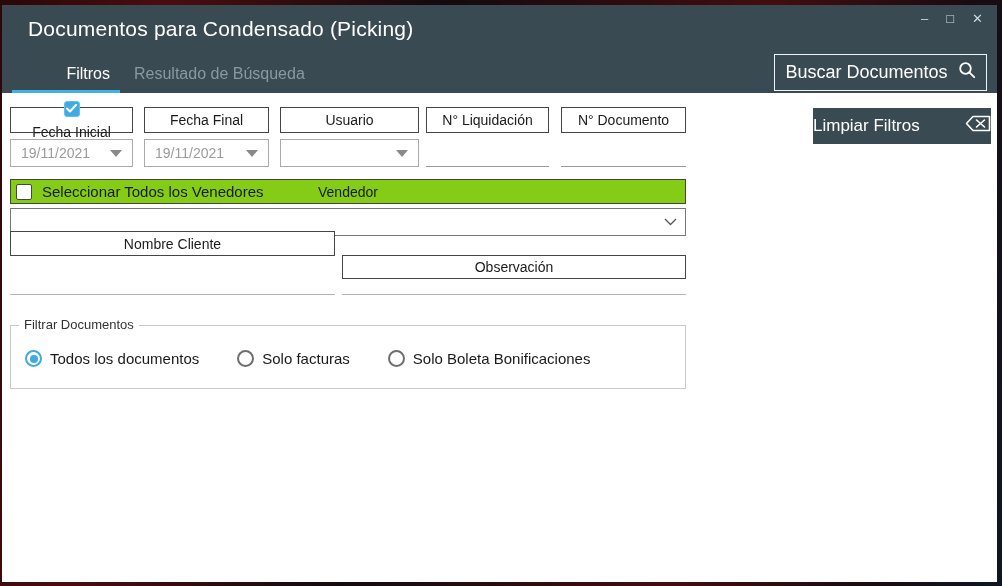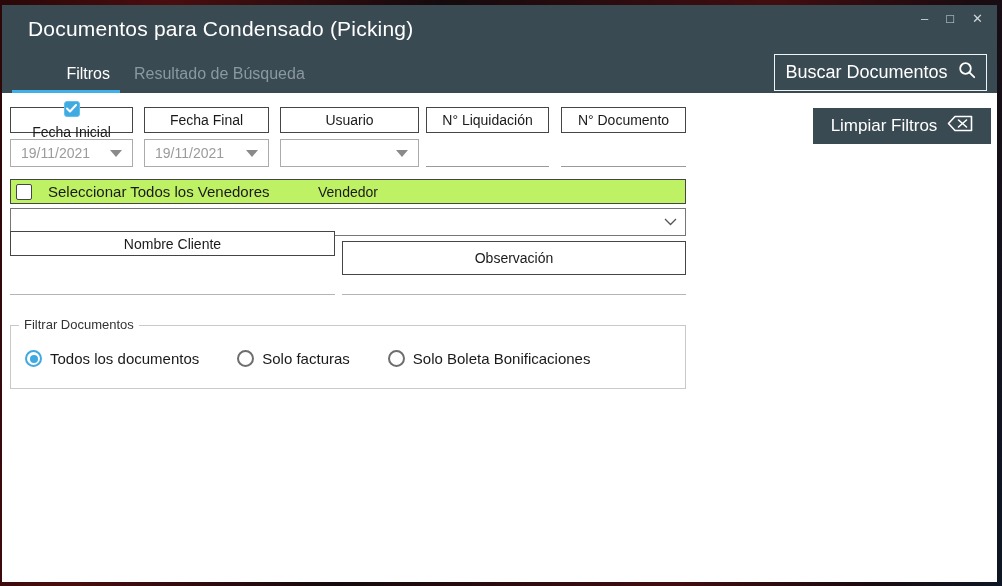--- a/index.html
+++ b/index.html
@@ -68,22 +68,22 @@
   }
   .uline.light { border-bottom-color:#b5b5b5; }
 
   .checkbox {
     width:16px; height:16px; border:1px solid #454545; border-radius:2px;
     background:#fff; flex:0 0 auto; display:flex; align-items:center; justify-content:center;
   }
   .checkbox.checked { background:#41ABE1; border-color:#5EC1EE; border-radius:3px; }
 
   .vendor-row {
-    position:absolute; border:1px solid #454545; background:#bef264;
-    display:flex; align-items:center; gap:16px; padding:0 5px;
+    position:absolute; border:1px solid #454545; background:#84cc16;
+    display:flex; align-items:center; gap:10px; padding:0 5px;
     font-size:15px; color:#1a1a1a;
   }
   .vendor-label { position:absolute; left:307px; font-size:14px; color:#1a1a1a; }
   .vendor-combo {
     position:absolute; height:28px; border:1px solid #767676; background:#fff;
     display:flex; align-items:center; padding:0 8px; font-size:14px; color:#333;
   }
   .vendor-combo svg { margin-left:auto; }
 
   .groupbox {
@@ -101,21 +101,21 @@
     width:17px; height:17px; border-radius:50%; border:2px solid #6e6e6e;
     background:#fff; flex:0 0 auto; display:flex; align-items:center; justify-content:center;
   }
   .radio.selected { border-color:#3FA9E0; }
   .radio.selected .dot { width:8px; height:8px; border-radius:50%; background:#3FA9E0; }
   .radio-item { display:flex; align-items:center; gap:8px; margin-right:14px; }
 
   .limpiar-btn {
     position:absolute; left:811px; top:15px; width:178px; height:36px;
     background:#3A4A52; border:none; color:#fff; font-size:17px; font-weight:300;
-    display:flex; align-items:center; justify-content:center; gap:10px; cursor:pointer;
+    display:flex; align-items:center; justify-content:space-between; gap:10px; cursor:pointer;
   }
 </style>
 </head>
 <body>
 
 <div class="window">
 
   <div class="header">
     <div class="title">Documentos para Condensado (Picking)</div>
 
@@ -192,21 +192,21 @@
     <div class="vendor-combo" style="left:8px; top:115px; width:676px;">
       <span></span>
       <svg width="13" height="8" viewBox="0 0 13 8">
         <polyline points="1,1 6.5,6.5 12,1" fill="none" stroke="#555555" stroke-width="1.3"></polyline>
       </svg>
     </div>
 
     <div class="hdr-box" style="left:8px; top:138px; width:325px; height:25px;">
       <span>Nombre Cliente</span>
     </div>
-    <div class="hdr-box" style="left:340px; top:148px; width:344px; height:34px;">
+    <div class="hdr-box" style="left:340px; top:162px; width:344px; height:24px;">
       <span>Observación</span>
     </div>
 
     <div class="uline light" style="left:8px; top:176px; width:325px;">
       <span></span>
     </div>
     <div class="uline light" style="left:340px; top:176px; width:344px;">
       <span></span>
     </div>
 

